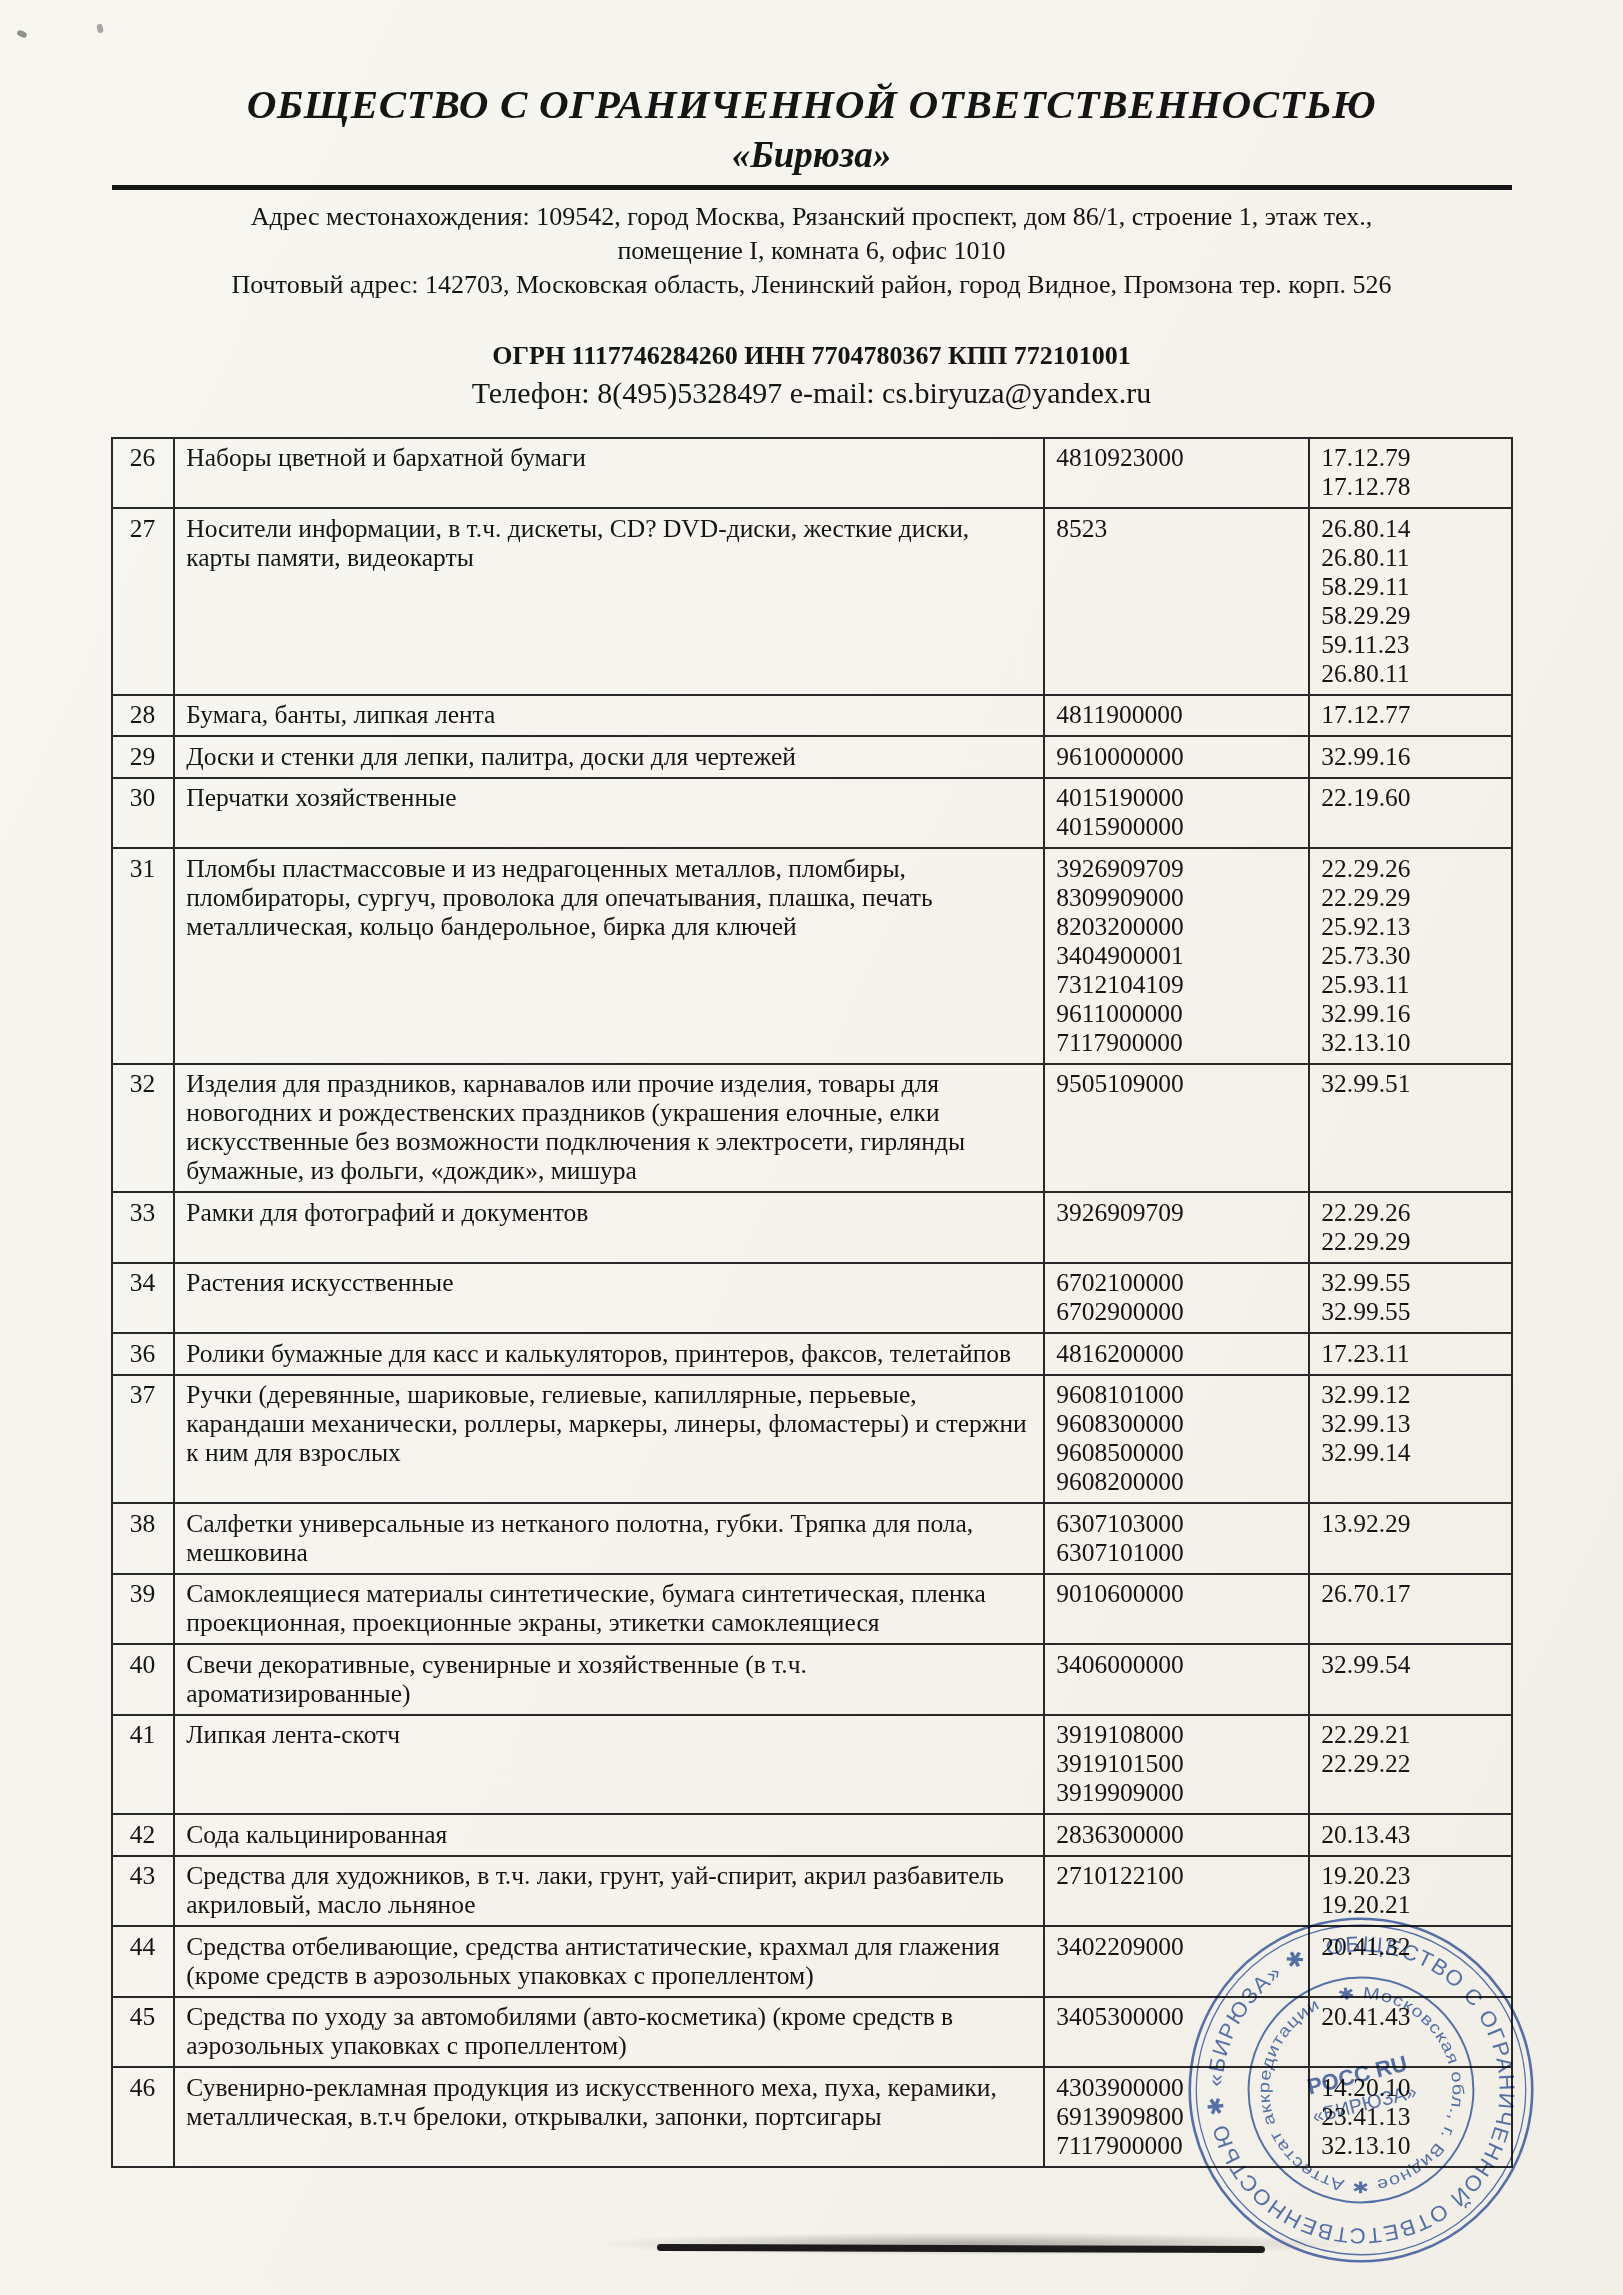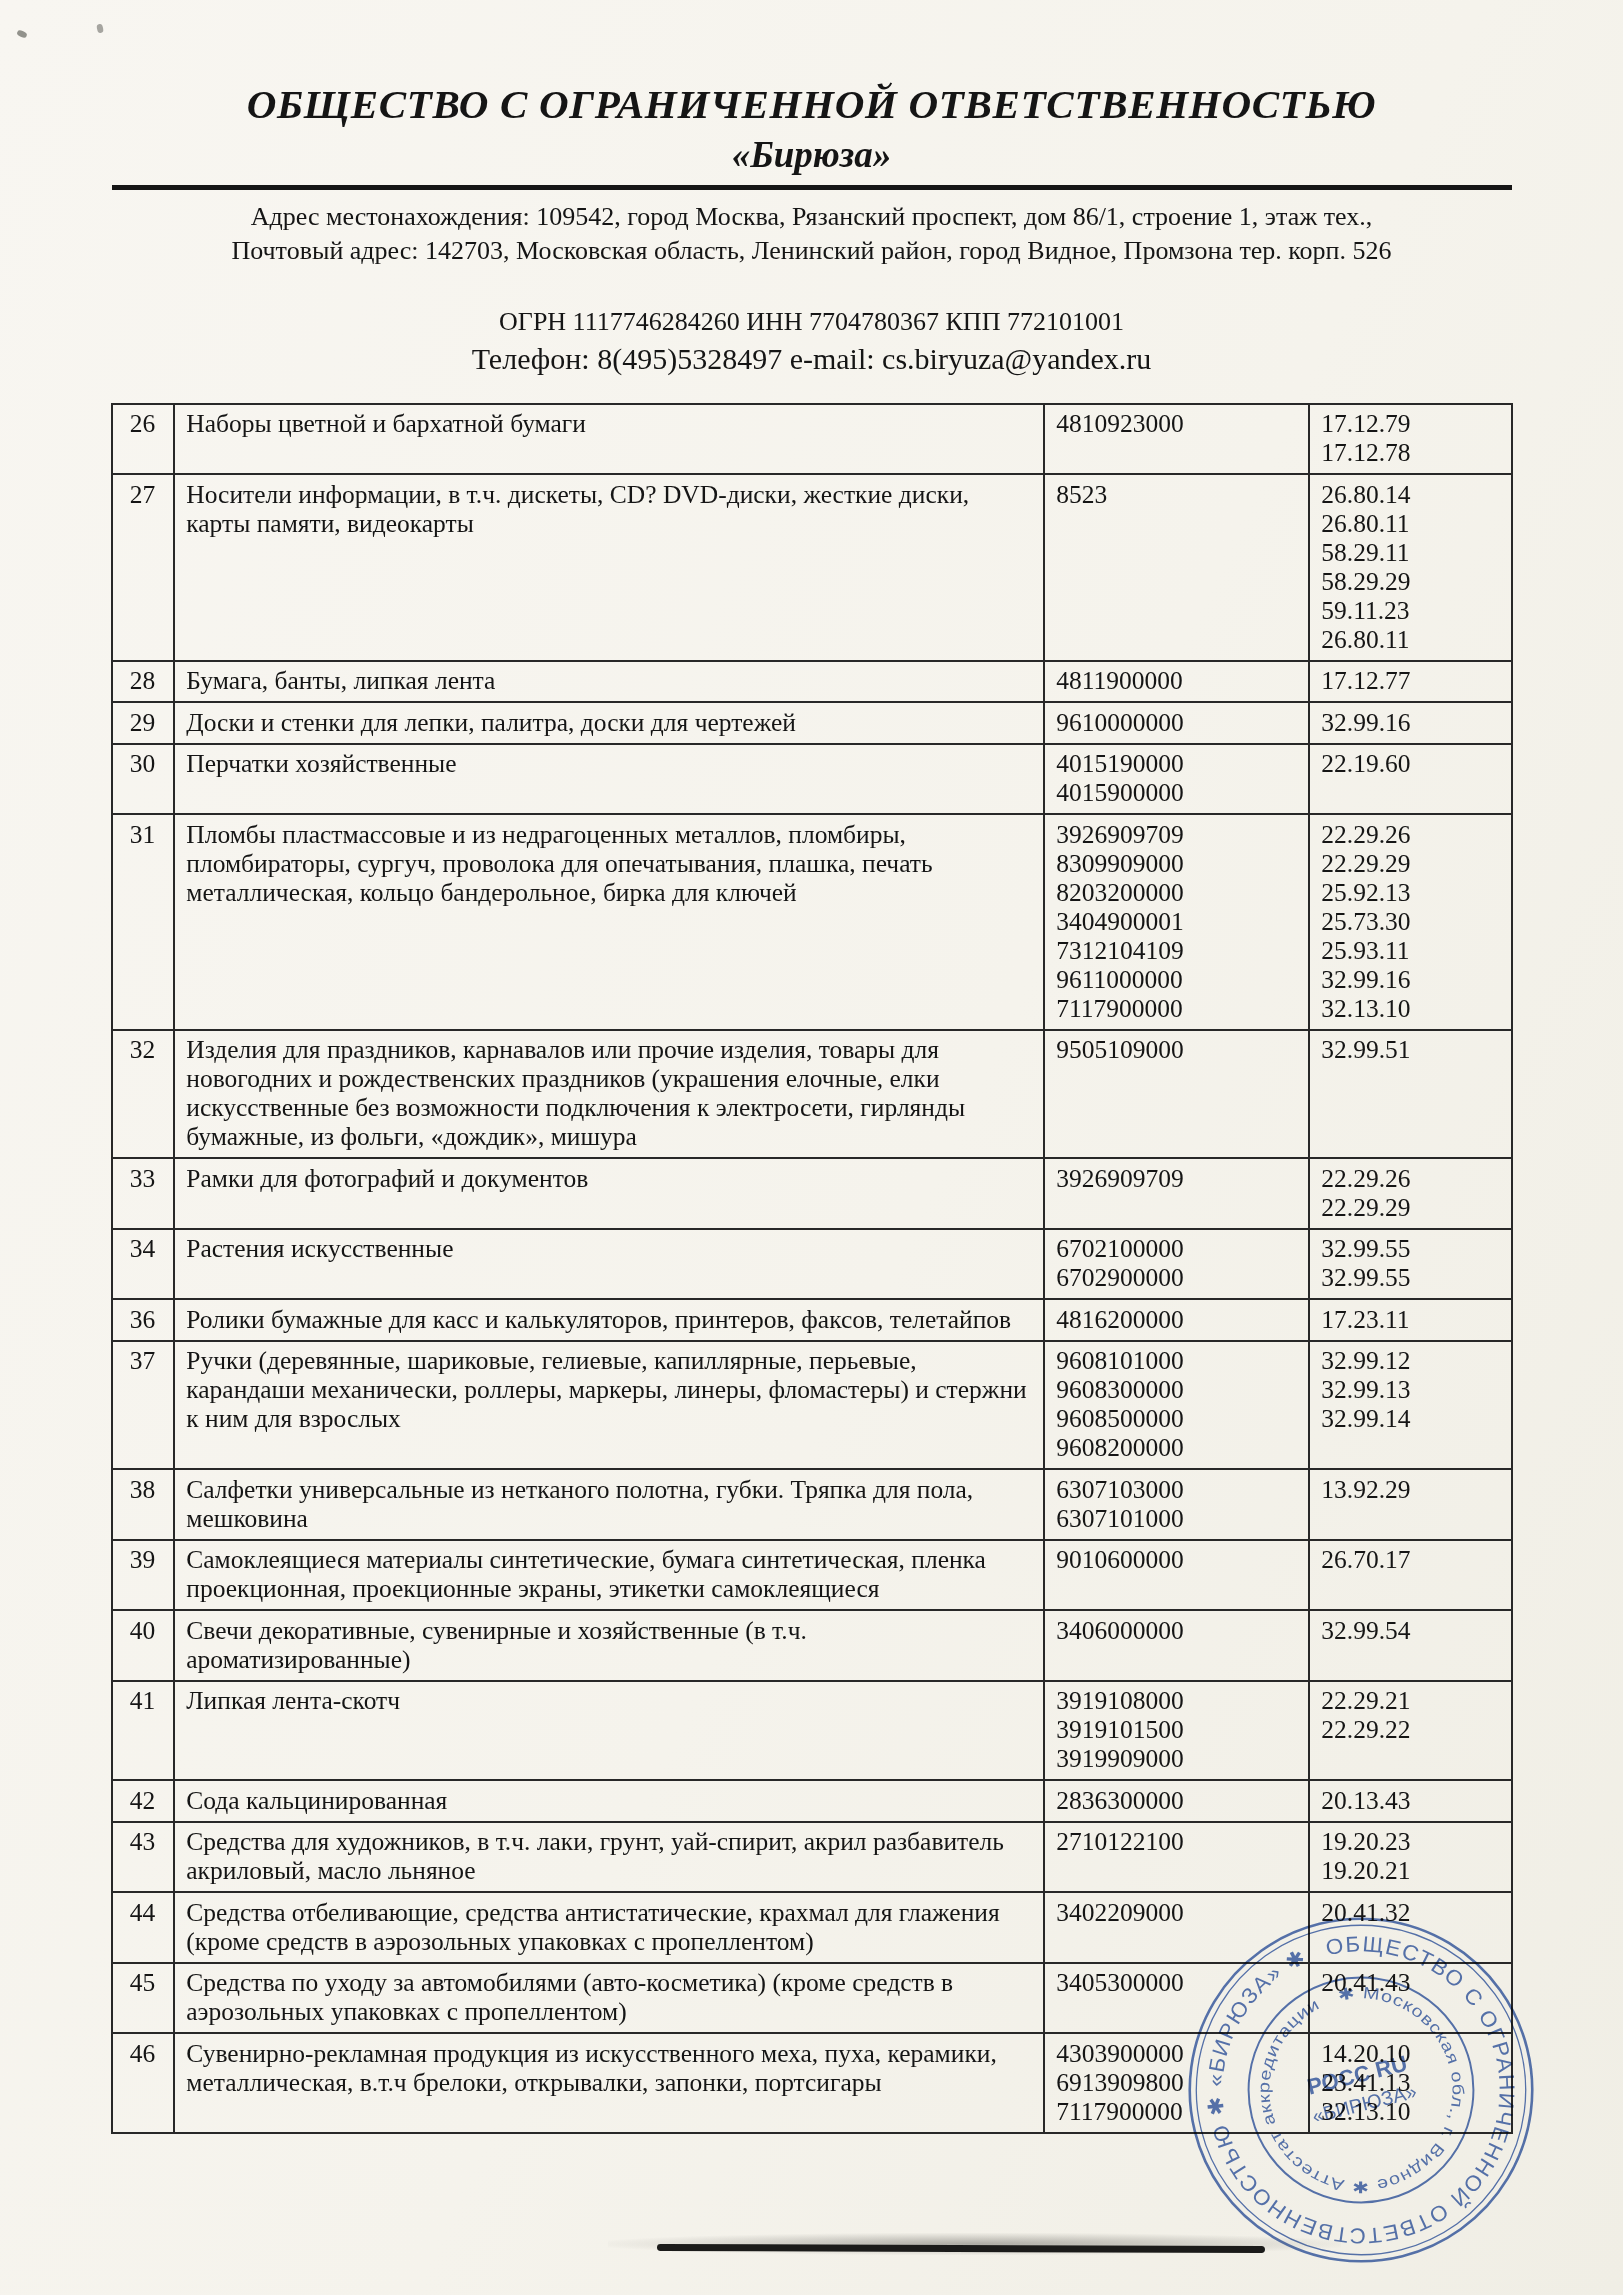--- a/index.html
+++ b/index.html
@@ -30,21 +30,21 @@
     width:1400px; height:4.6px; margin:9.2px auto 0;
     background:#161616;
   }
   .addr-line {
     margin:0 auto; width:1426px;
     text-align:center; font-size:26px; line-height:34px;
   }
   .addr-first { margin-top:10.5px;text-align:center; }
   .reg-line {
     margin:37px auto 0; width:1426px;
-    text-align:center; font-size:26px; line-height:33px;
+    text-align:center; font-size:26px; line-height:33px;font-weight:bold;
   }
   .phone-line {
     margin:3.9px auto 0; width:1426px;
     text-align:center; font-size:30px; line-height:33px;
   }
   table.codes {
     width:1400px; margin:27.5px auto 0;
     border-collapse:collapse; table-layout:fixed;
     font-size:25.5px; line-height:29px;
   }
@@ -89,20 +89,21 @@
 <div class="page">
 
   <div class="speck speck-1"></div>
   <div class="speck speck-2"></div>
 
   <h1 class="org-type">ОБЩЕСТВО С ОГРАНИЧЕННОЙ ОТВЕТСТВЕННОСТЬЮ</h1>
   <h2 class="org-name">«Бирюза»</h2>
   <div class="header-rule"></div>
 
   <div class="addr-line addr-first">Адрес местонахождения: 109542, город Москва, Рязанский проспект, дом 86/1, строение 1, этаж тех.,</div>
+  <div class="addr-line">помещение I, комната 6, офис 1010</div>
   <div class="addr-line">Почтовый адрес: 142703, Московская область, Ленинский район, город Видное, Промзона тер. корп. 526</div>
 
   <div class="reg-line">ОГРН 1117746284260 ИНН 7704780367 КПП 772101001</div>
   <div class="phone-line">Телефон: 8(495)5328497 e-mail: cs.biryuza@yandex.ru</div>
 
   <table class="codes">
     <colgroup>
       <col style="width:62px">
       <col style="width:870px">
       <col style="width:265px">

